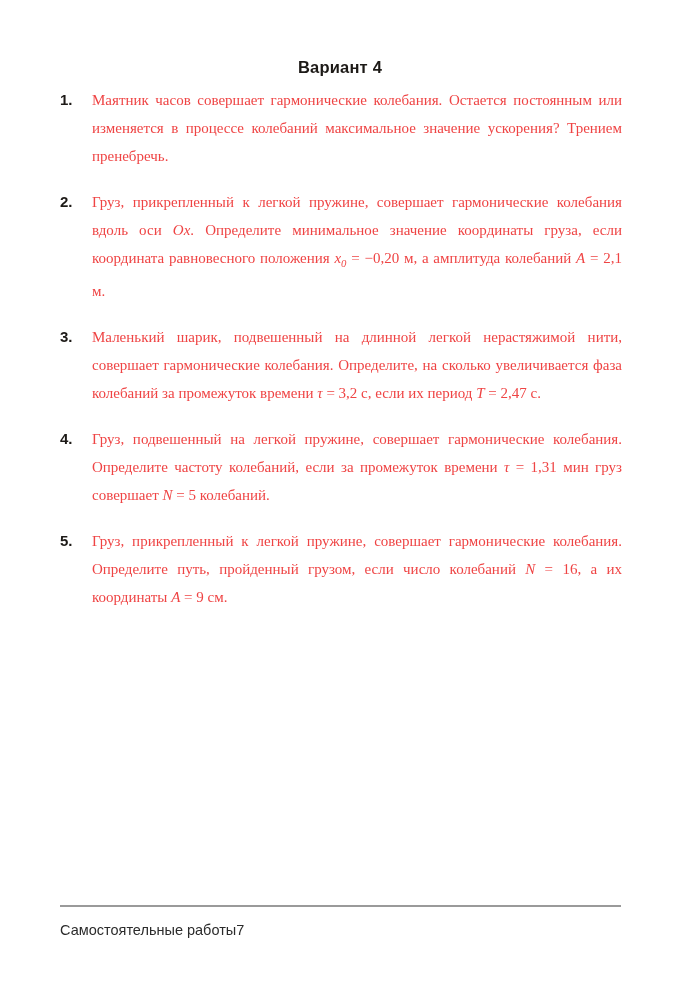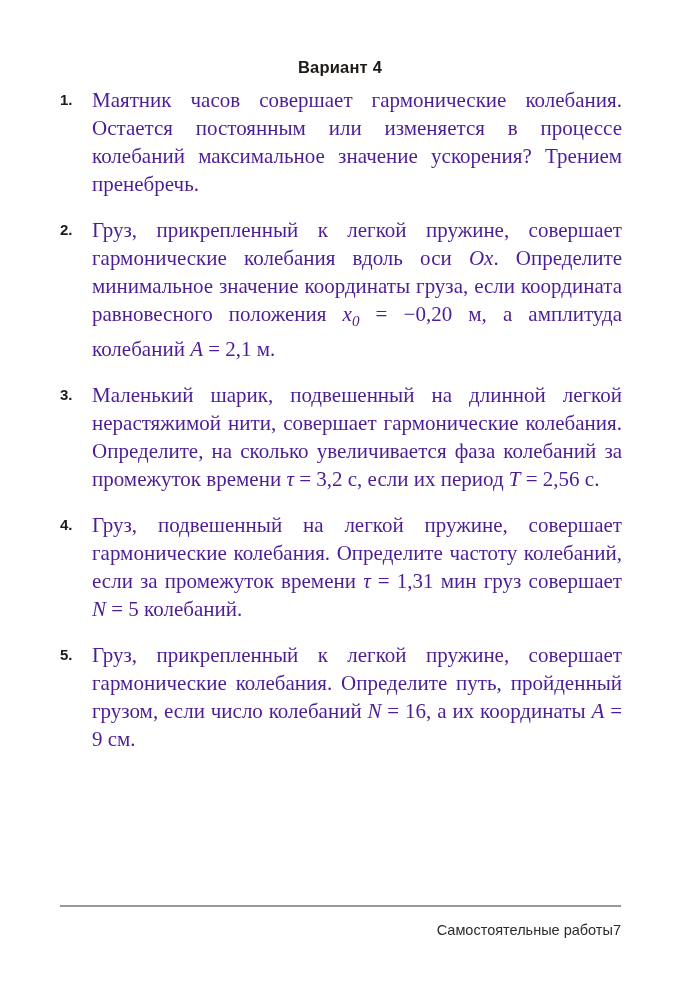--- a/index.html
+++ b/index.html
@@ -57,25 +57,25 @@
     top: 0;
     font-family: "Liberation Sans", sans-serif;
     font-weight: bold;
     font-size: 15px;
     line-height: 28px;
     color: #1d1a17;
   }
 
   .problem-body {
     font-family: "Liberation Serif", serif;
-    font-size: 21px;
+    font-size: 15px;
     line-height: 28px;
     text-align: justify;
     text-justify: inter-word;
-    color: #4c1d95;
+    color: #ef4444;
     hyphens: manual;
   }
 
   .math {
     font-style: italic;
   }
   .sub {
     font-size: 0.72em;
     vertical-align: sub;
     font-style: italic;
@@ -91,21 +91,21 @@
   }
 
   .footer {
     position: absolute;
     left: 60px;
     top: 917px;
     width: 561px;
     height: 26px;
     display: flex;
     align-items: center;
-    justify-content: flex-end;
+    justify-content: flex-start;
     font-family: "Liberation Sans", sans-serif;
     font-size: 14.5px;
     color: #333333;
   }
   .footer-title { color: #2b2b2b; }
   .footer-page  { color: #2b2b2b; }
 </style>
 </head>
 <body>
 
@@ -125,21 +125,21 @@
     <div class="problem">
       <span class="problem-number">2.</span>
       <div class="problem-body">
         <span>Груз, прикрепленный к легкой пружине, совершает гармонические колебания вдоль оси </span><span class="math">Ox</span><span>. Определите минимальное значение координаты груза, если координата равновесного положения </span><span class="math">x</span><span class="sub">0</span><span> = −0,20 м, а амплитуда колебаний </span><span class="math">A</span><span> = 2,1 м.</span>
       </div>
     </div>
 
     <div class="problem">
       <span class="problem-number">3.</span>
       <div class="problem-body">
-        <span>Маленький шарик, подвешенный на длинной легкой нерастяжимой нити, совершает гармонические колебания. Определите, на сколько увеличивается фаза колебаний за промежуток времени </span><span class="math">τ</span><span> = 3,2 с, если их период </span><span class="math">T</span><span> = 2,56 с.</span>
+        <span>Маленький шарик, подвешенный на длинной легкой нерастяжимой нити, совершает гармонические колебания. Определите, на сколько увеличивается фаза колебаний за промежуток времени </span><span class="math">τ</span><span> = 3,2 с, если их период </span><span class="math">T</span><span> = 2,47 с.</span>
       </div>
     </div>
 
     <div class="problem">
       <span class="problem-number">4.</span>
       <div class="problem-body">
         <span>Груз, подвешенный на легкой пружине, совершает гармонические колебания. Определите частоту колебаний, если за промежуток времени </span><span class="math">τ</span><span> = 1,31 мин груз совершает </span><span class="math">N</span><span> = 5 колебаний.</span>
       </div>
     </div>
 

